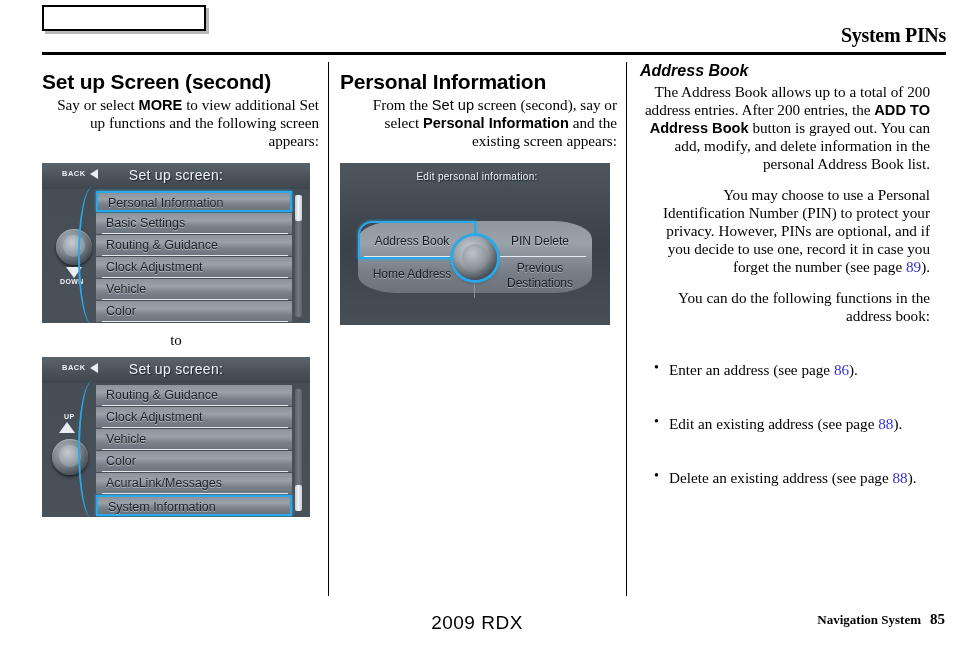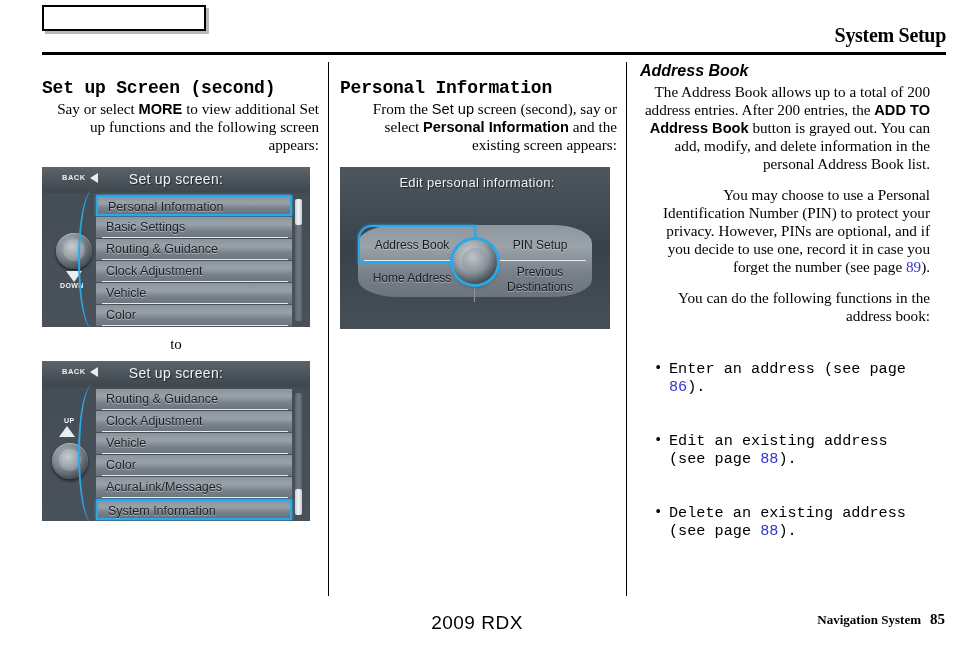--- a/index.html
+++ b/index.html
@@ -56,24 +56,24 @@
     top: 62px;
     width: 1px;
     height: 534px;
     background: #000;
   }
   #divider-1 { left: 328px; }
   #divider-2 { left: 626px; }
 
   
   .h-sans {
-    font-family: Liberation Mono, monospace;
+    font-family: Liberation Sans, sans-serif;
     font-weight: bold;
-    font-size: 18px;
-    margin: 16px 0 2px 0;
+    font-size: 21px;
+    margin: 8px 0 2px 0;
     letter-spacing: -0.2px;
   }
   .h-sans-italic {
     font-family: "Liberation Sans", sans-serif;
     font-weight: bold;
     font-style: italic;
     font-size: 16px;
     margin: 0 0 3px 0;
   }
   p.body {
@@ -87,21 +87,21 @@
   .b { font-weight: bold; font-family: "Liberation Sans", sans-serif; font-size: 14.6px; }
   .sans { font-family: "Liberation Sans", sans-serif; font-size: 14.6px; }
   .xref { color: #3333cc; }
 
   ul.bullets {
     margin: 8px 0 0 0;
     padding: 0 0 0 16px;
     list-style: none;
   }
   ul.bullets li {
-    font-family: Liberation Mono, monospace;
+    font-family: Liberation Serif, serif;
     font-size: 15.2px;
     line-height: 1.18;
     margin-bottom: 10px;
     position: relative;
     padding-left: 13px;
     margin-top: 36px;
   }
   ul.bullets li::before {
     content: "\2022";
     position: absolute;
@@ -252,21 +252,21 @@
     width: 270px;
     height: 162px;
     background: linear-gradient(180deg,#4e565e 0%, #39414a 50%, #474f57 100%);
     overflow: hidden;
     font-family: "Liberation Sans", sans-serif;
   }
   .quad-title {
     position: absolute;
     left: 4px; right: 0; top: 8px;
     text-align: center;
-    font-size: 13px;
+    font-size: 10px;
     color: #eef3f8;
     letter-spacing: .3px;
     text-shadow: 1px 1px 1px #1d232a;
   }
   .quad-band {
     position: absolute;
     left: 18px; top: 58px;
     width: 234px; height: 72px;
     background: linear-gradient(180deg,#8e969e 0%, #9aa2aa 30%, #767e87 70%, #6b737c 100%);
     border-radius: 40px / 18px;
@@ -336,21 +336,21 @@
     font-family: "Liberation Serif", serif;
     font-weight: bold;
     font-size: 13px;
   }
   #footer-right .pg { font-size: 15px; margin-left: 9px; }
 </style>
 </head>
 <body>
 
 <div id="header-tab-box"></div>
-<div id="page-header-title">System Setup</div>
+<div id="page-header-title">System PINs</div>
 <div id="header-rule"></div>
 
 <div class="col-divider" id="divider-1"></div>
 <div class="col-divider" id="divider-2"></div>
 
 <div class="column" id="col-left">
   <div class="h-sans">Set up Screen (second)</div>
   <p class="body"><span>Say or select </span><span class="b">MORE</span><span> to view additional Set up functions and the following screen appears:</span></p>
 
   <div class="navscreen">
@@ -464,21 +464,21 @@
     <div class="quad-title">Edit personal information:</div>
 
     <div class="quad-band">
       <div class="hline" style="left:6px; width:104px;"></div>
       <div class="hline" style="right:6px; width:104px;"></div>
     </div>
 
     <div class="quad-sel" style="left:18px; top:58px; width:118px; height:38px; border-radius:14px 0 0 0;"></div>
 
     <div class="quad-label" style="left:22px; top:71px; width:100px;">Address Book</div>
-    <div class="quad-label" style="left:150px; top:71px; width:100px;">PIN Setup</div>
+    <div class="quad-label" style="left:150px; top:71px; width:100px;">PIN Delete</div>
     <div class="quad-label" style="left:22px; top:104px; width:100px;">Home Address</div>
     <div class="quad-label" style="left:150px; top:98px; width:100px;">Previous</div>
     <div class="quad-label" style="left:150px; top:113px; width:100px;">Destinations</div>
 
     <div class="quad-stem"></div>
     <div class="quad-knob"></div>
   </div>
 </div>
 
 <div class="column" id="col-right">

